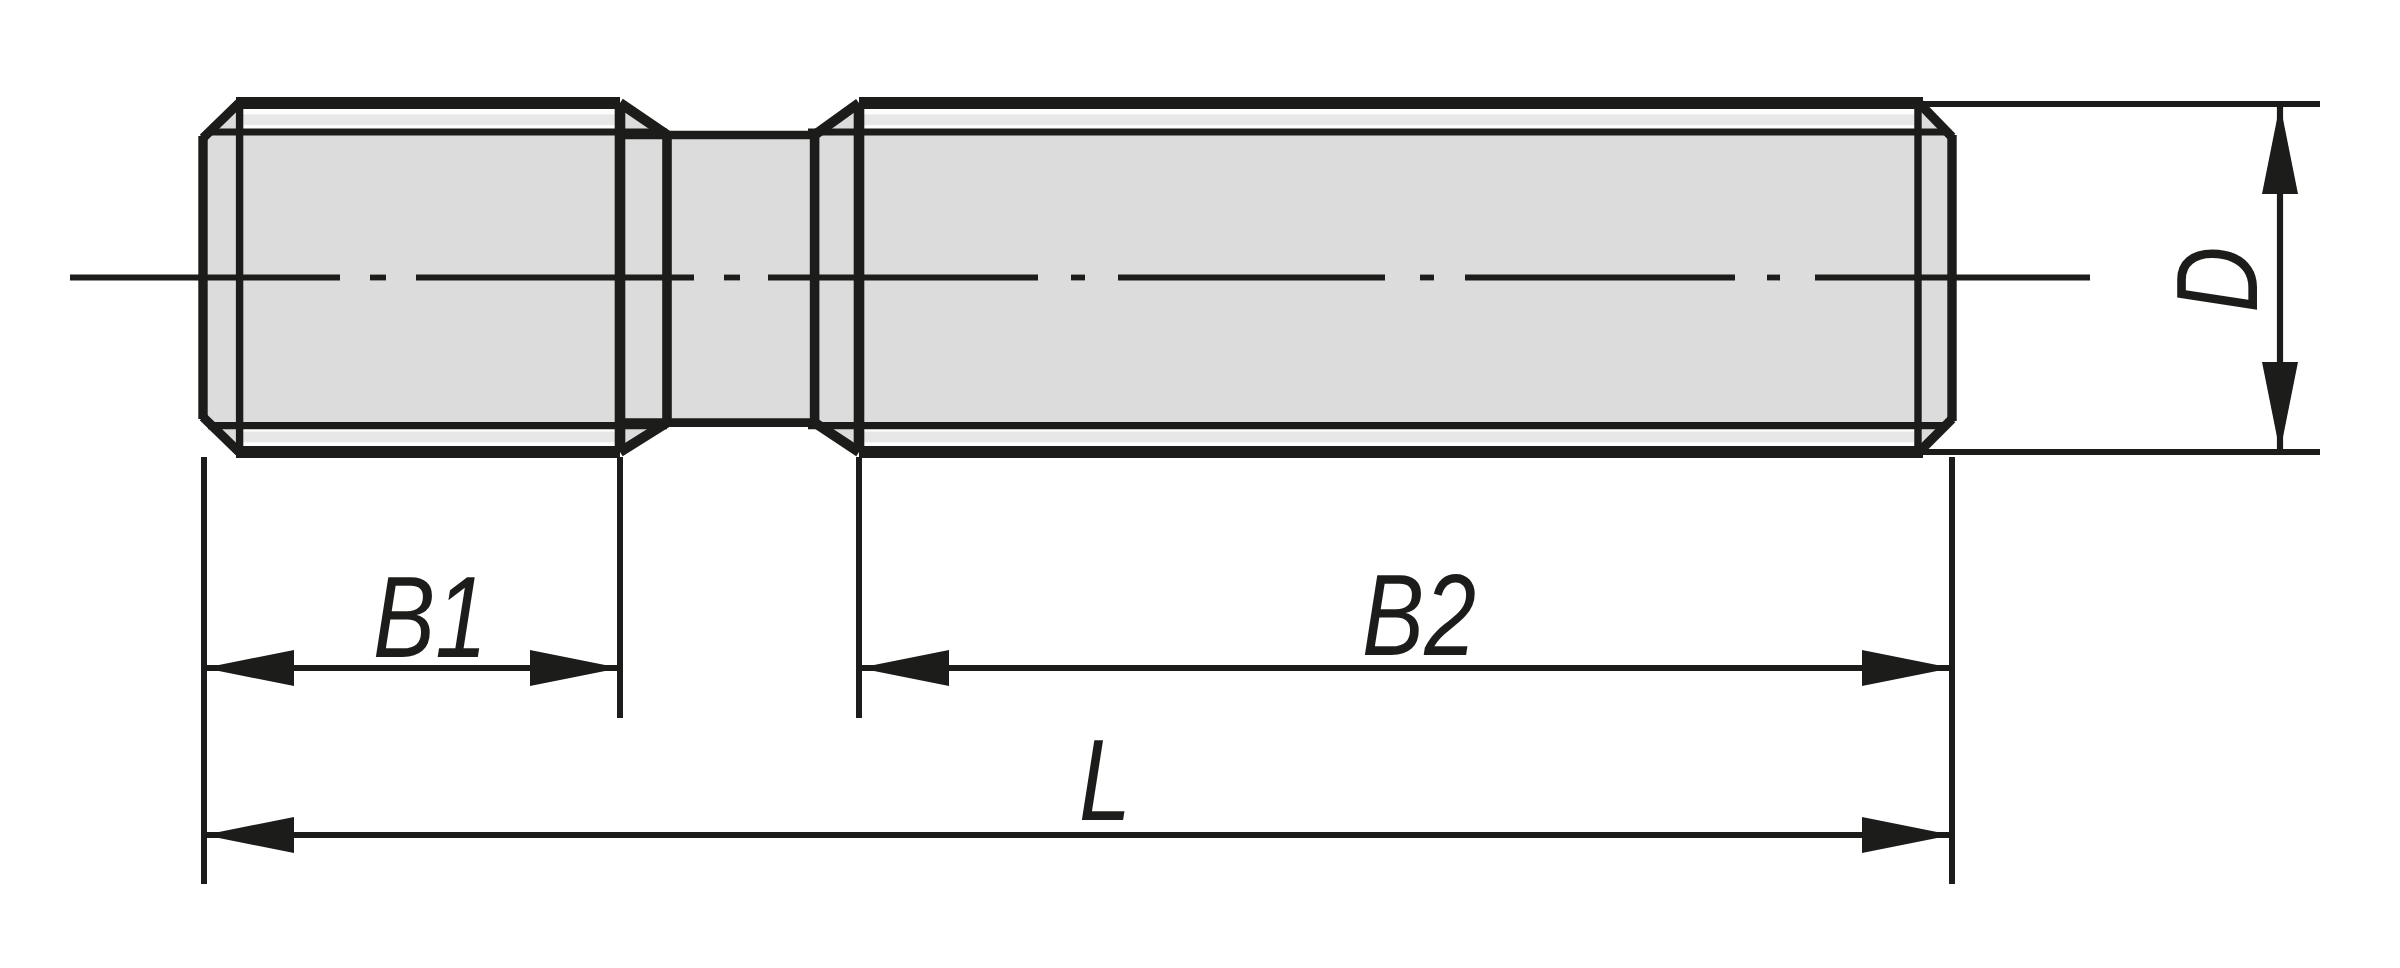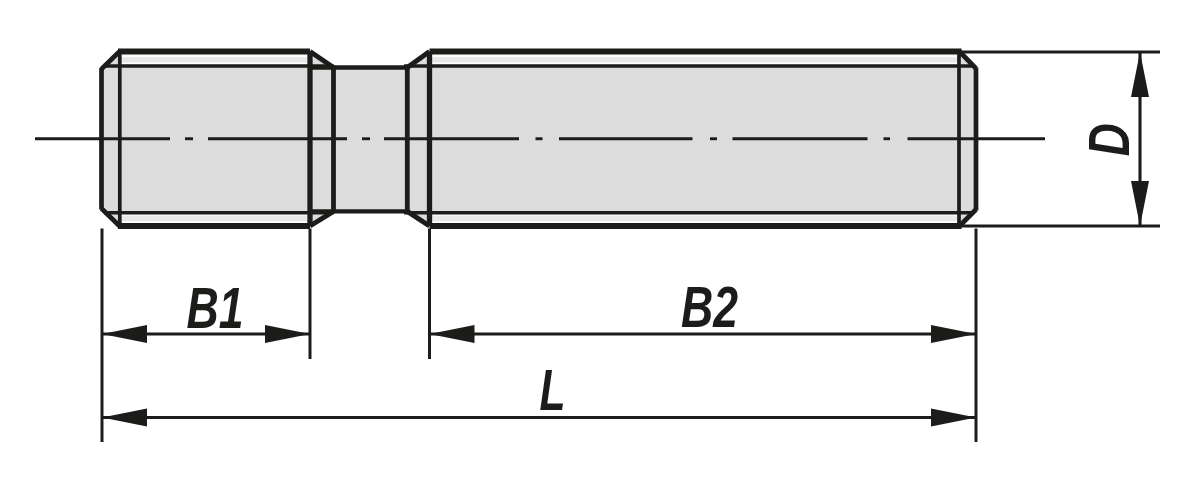--- a/index.html
+++ b/index.html
@@ -1,16 +1,16 @@
 <!DOCTYPE html>
 <html><head>
 <meta charset="utf-8">
 <style>
   html,body{margin:0;padding:0;background:#ffffff;}
-  #stage{position:relative;width:1160px;height:484px;background:#ffffff;overflow:hidden;font-weight:bold;}
+  #stage{position:relative;width:1160px;height:484px;background:#ffffff;overflow:hidden;}
   svg{display:block;}
   text{font-family:"Liberation Sans", sans-serif;font-style:italic;fill:#1c1c1a;}
 </style>
 </head>
 <body>
 <div id="stage">
 <svg width="1200" height="484" viewBox="0 0 1200 484">
   <defs>
         <filter id="soft" x="-2%" y="-2%" width="104%" height="104%">
           <feGaussianBlur stdDeviation="0.45"></feGaussianBlur>

